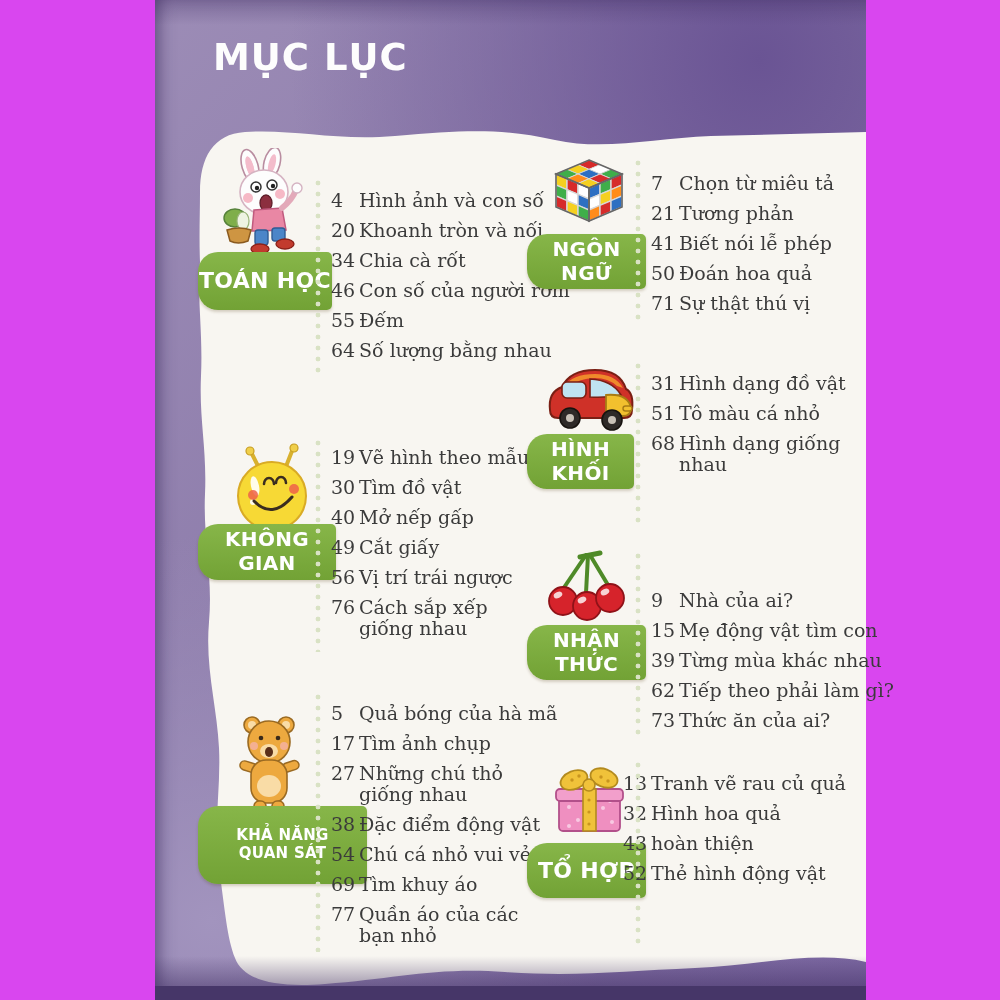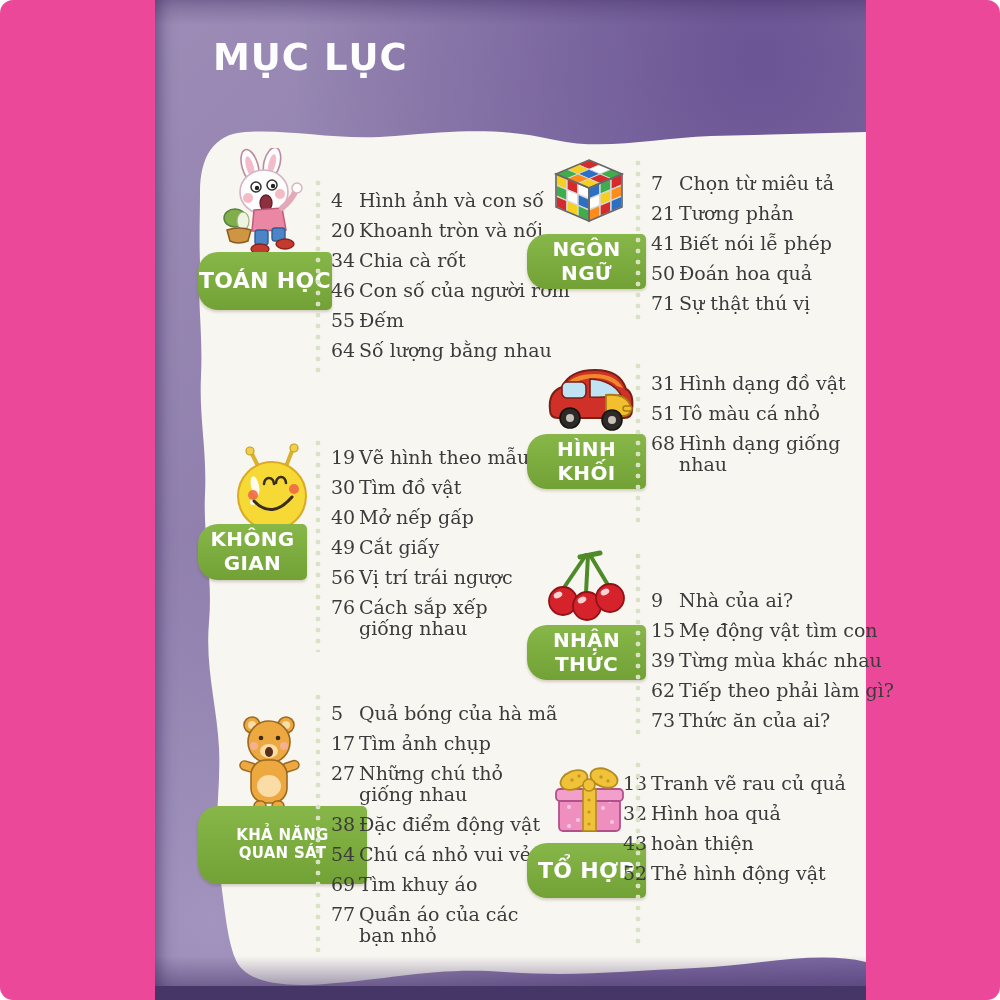--- a/index.html
+++ b/index.html
@@ -1,17 +1,17 @@
 <!DOCTYPE html>
 <html><head>
 <meta charset="utf-8">
 <style>
   html,body{margin:0;padding:0;background:#fff;}
-  #canvas{position:relative;width:1000px;height:1000px;background:#ec4899;overflow:hidden;
-          font-family:"DejaVu Serif", serif;border-radius:13px;}
+  #canvas{position:relative;width:1000px;height:1000px;background:#d946ef;overflow:hidden;
+          font-family:"DejaVu Serif", serif;}
   
   .page{position:absolute;left:155px;top:0;width:711px;height:1000px;
     background:
       linear-gradient(180deg, rgba(70,50,105,0.35), rgba(70,50,105,0) 2.5%),
       radial-gradient(120% 90% at 85% 6%, #6a5494 0%, rgba(106,84,148,0) 55%),
       radial-gradient(100% 70% at 8% 92%, #a294be 0%, rgba(162,148,190,0) 55%),
       linear-gradient(135deg, #9c8cb6 0%, #8d7cab 45%, #7a66a0 100%);
     box-shadow: inset 12px 0 16px -8px rgba(45,28,80,.55);}
   .page-bottom-shade{position:absolute;left:155px;bottom:14px;width:711px;height:30px;z-index:2;
     background:linear-gradient(180deg, rgba(58,40,92,0) 0%, rgba(58,40,92,.45) 100%);}
@@ -149,21 +149,21 @@
       <circle cx="46" cy="58" r="34" fill="#f7d935" stroke="#d9ab25" stroke-width="2"></circle>
       <ellipse cx="29" cy="48" rx="4" ry="10" fill="#ffffff" transform="rotate(-12 29 48)" opacity="0.9"></ellipse>
       <circle cx="27" cy="64" r="3" fill="#ffffff" opacity="0.9"></circle>
       <path d="M38,46 a5,6 0 0 1 10,0" stroke="#3a2d20" stroke-width="2.6" fill="none" stroke-linecap="round"></path>
       <path d="M50,45 a5,6 0 0 1 10,0" stroke="#3a2d20" stroke-width="2.6" fill="none" stroke-linecap="round"></path>
       <circle cx="27" cy="57" r="5" fill="#ee6049" opacity="0.85"></circle>
       <circle cx="68" cy="51" r="5" fill="#ee6049" opacity="0.85"></circle>
       <path d="M28,63 Q46,82 66,59" stroke="#3a2d20" stroke-width="3" fill="none" stroke-linecap="round"></path>
     </svg>
   </span>
-  <div class="lab" style="left:198px;top:524px;width:109px;height:56px;font-size:20px">
+  <div class="lab" style="left:198px;top:524px;width:138px;height:56px;font-size:20px">
     <span>KHÔNG GIAN</span>
   </div>
   <div class="dots" style="left:315px;top:440px;height:212px"></div>
   <div class="list" style="left:331px;top:447px;width:190px">
     <div class="row">
         <span class="num">19</span>
         <span class="tt">
           <span class="l1">Vẽ hình theo mẫu</span>
         </span>
       </div>
@@ -359,21 +359,21 @@
       <path d="M50,17 Q72,18 81,33 Q66,36 50,35 Z" fill="#bfe3f2" stroke="#7a1f14" stroke-width="1.6"></path>
       <rect x="22" y="20" width="24" height="16" rx="5" fill="#bfe3f2" stroke="#7a1f14" stroke-width="1.6"></rect>
       <path d="M66,33 Q88,31 91,46 Q91,54 83,54 L66,54 Z" fill="#f2c02e" stroke="#a87b14" stroke-width="1.8"></path>
       <rect x="83" y="44" width="9" height="5" rx="2.5" fill="#f2c02e" stroke="#a87b14" stroke-width="1.4"></rect>
       <circle cx="30" cy="56" r="10" fill="#2e2a28" stroke="#17130f" stroke-width="1.6"></circle>
       <circle cx="30" cy="56" r="4" fill="#c9c2b8"></circle>
       <circle cx="72" cy="58" r="10" fill="#2e2a28" stroke="#17130f" stroke-width="1.6"></circle>
       <circle cx="72" cy="58" r="4" fill="#c9c2b8"></circle>
     </svg>
   </span>
-  <div class="lab" style="left:527px;top:434px;width:119px;height:55px;font-size:20px">
+  <div class="lab" style="left:527px;top:434px;width:107px;height:55px;font-size:20px">
     <span>HÌNH KHỐI</span>
   </div>
   <div class="dots" style="left:635px;top:363px;height:160px"></div>
   <div class="list" style="left:651px;top:373px;width:215px">
     <div class="row">
         <span class="num">31</span>
         <span class="tt">
           <span class="l1">Hình dạng đồ vật</span>
         </span>
       </div>

